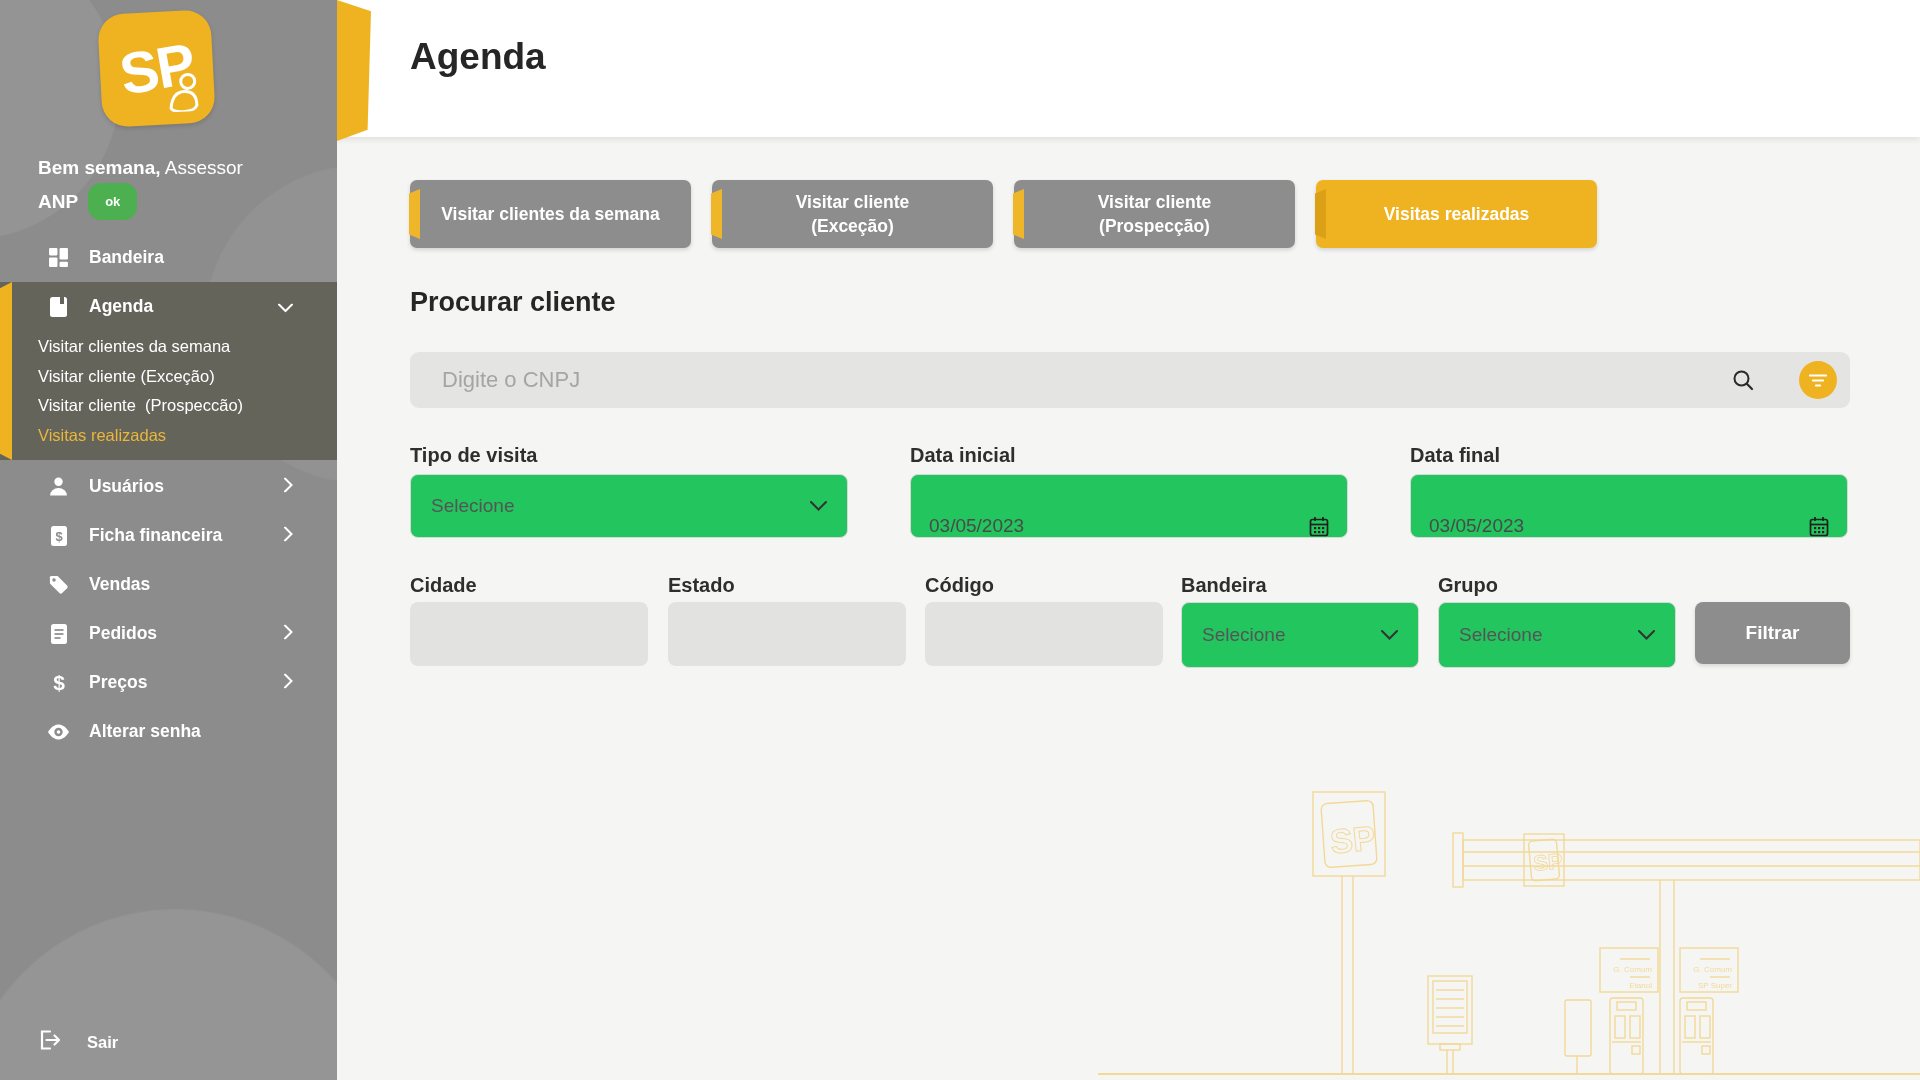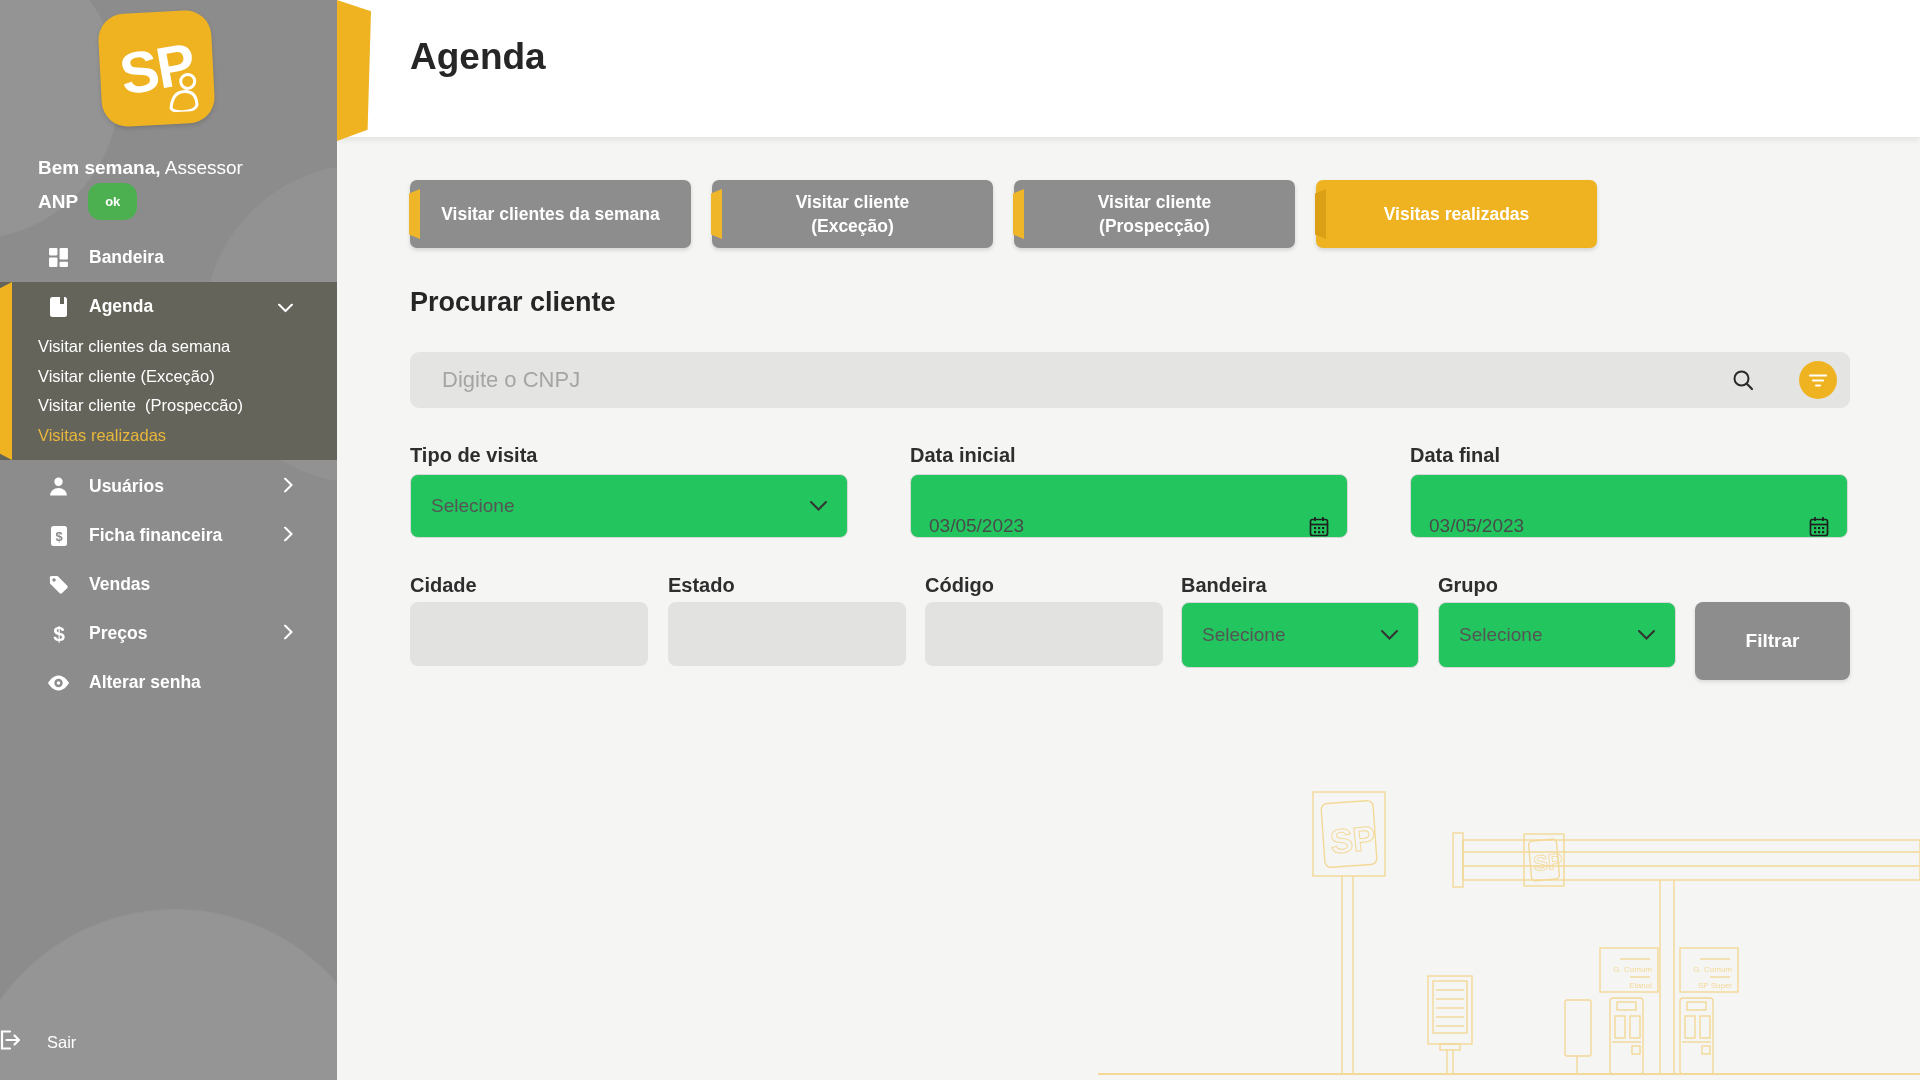--- a/index.html
+++ b/index.html
@@ -31,21 +31,21 @@
   .chev{position:absolute;right:44px;top:50%;transform:translateY(-50%);}
 
   .agenda-block{position:relative;background:#64645b;padding-bottom:10px;margin:0 0 2px 0;}
   .agenda-block::before{content:"";position:absolute;left:0;top:0;bottom:0;width:12px;background:#efb321;
     clip-path:polygon(0 3.5%,100% 0,100% 100%,0 96.5%);}
   .sub-list{margin:1px 0 0 38px;font-size:16.5px;font-weight:400;line-height:29.5px;}
   .sub-item{cursor:pointer;white-space:pre-wrap;}
   .sub-item.active{color:#E9B73B;}
 
   .logout{position:absolute;left:0;bottom:26px;display:flex;align-items:center;gap:25px;
-    font-size:16.5px;font-weight:400;cursor:pointer;}
+    padding-left:40px;font-size:16.5px;font-weight:700;cursor:pointer;}
 
   
   .main{position:absolute;left:337px;top:0;right:0;height:1080px;background:#f5f5f3;overflow:hidden;}
   .header{position:absolute;left:0;top:0;right:0;height:137px;background:#ffffff;
     box-shadow:0 3px 6px rgba(0,0,0,.08);}
   .header-ribbon{position:absolute;left:0;top:0;width:34px;height:141px;background:#efb321;
     clip-path:polygon(0 0,100% 8%,90% 92%,0 100%);z-index:6;}
   .page-title{position:absolute;left:73px;top:36px;font-size:37px;font-weight:800;color:#262626;}
 
   .tabs{position:absolute;left:73px;top:180px;display:flex;gap:21px;}
@@ -71,21 +71,21 @@
     background:#efb321;display:flex;align-items:center;justify-content:center;cursor:pointer;border:none;}
 
   .f-label{position:absolute;font-size:20px;font-weight:700;color:#2e2e2e;}
   .field{position:absolute;height:64px;background:#22c55e;border:1px solid #d8d8d6;border-radius:8px;}
   .selectbox{display:flex;align-items:center;justify-content:space-between;padding:0 20px;
     font-size:19px;color:#555;cursor:pointer;}
   .datefield{display:flex;align-items:flex-end;justify-content:space-between;padding:0 18px;
     font-size:19px;color:#4a4a4a;}
   .textfield{border:none;outline:none;background:#e2e2e0;padding:0 16px;font-size:19px;color:#444;
     font-family:"Liberation Sans","DejaVu Sans",sans-serif;}
-  .filtrar{position:absolute;left:1358px;top:602px;width:155px;height:78px;background:#8d8d8d;
+  .filtrar{position:absolute;left:1358px;top:602px;width:155px;height:62px;background:#8d8d8d;
     border:none;border-radius:8px;color:#fff;font-weight:700;font-size:19px;cursor:pointer;
     font-family:"Liberation Sans","DejaVu Sans",sans-serif;box-shadow:0 2px 4px rgba(0,0,0,.12);}
 
   .watermark{position:absolute;right:0;bottom:0;pointer-events:none;opacity:.85;}
 </style>
 </head>
 <body>
 
 <div class="sidebar">
 
@@ -181,20 +181,38 @@
     <div class="nav-item">
       <span class="ico">
         <svg width="21" height="21" viewBox="0 0 22 22">
           <path d="M2 3.5 C2 2.7 2.7 2 3.5 2 L10 2 L20 12 C20.8 12.8 20.8 14 20 14.8 L14.8 20 C14 20.8 12.8 20.8 12 20 L2 10 Z" fill="#fff"></path>
           <circle cx="6.3" cy="6.3" r="1.8" fill="#8c8c8c"></circle>
         </svg>
       </span>
       <span>Vendas</span>
     </div>
 
+    <div class="nav-item">
+      <span class="ico">
+        <svg width="18" height="22" viewBox="0 0 18 22">
+          <rect x="1" y="1" width="16" height="20" rx="2.5" fill="#fff"></rect>
+          <g stroke="#8c8c8c" stroke-width="1.7">
+              <line x1="4.5" y1="7" x2="13.5" y2="7"></line>
+              <line x1="4.5" y1="11" x2="13.5" y2="11"></line>
+              <line x1="4.5" y1="15" x2="10.5" y2="15"></line>
+            </g>
+        </svg>
+      </span>
+      <span>Pedidos</span>
+      <span class="chev">
+        <svg width="9" height="15" viewBox="0 0 9 15">
+            <path d="M1 1 L7.5 7.5 L1 14" stroke="#fff" stroke-width="2" fill="none" stroke-linecap="round"></path>
+          </svg>
+      </span>
+    </div>
 
     <div class="nav-item">
       <span class="ico">
         <svg width="14" height="24" viewBox="0 0 14 24">
           <text x="7" y="19" font-size="21" font-weight="bold" fill="#fff" text-anchor="middle" font-family="'Liberation Sans',sans-serif">$</text>
         </svg>
       </span>
       <span>Preços</span>
       <span class="chev">
         <svg width="9" height="15" viewBox="0 0 9 15">

